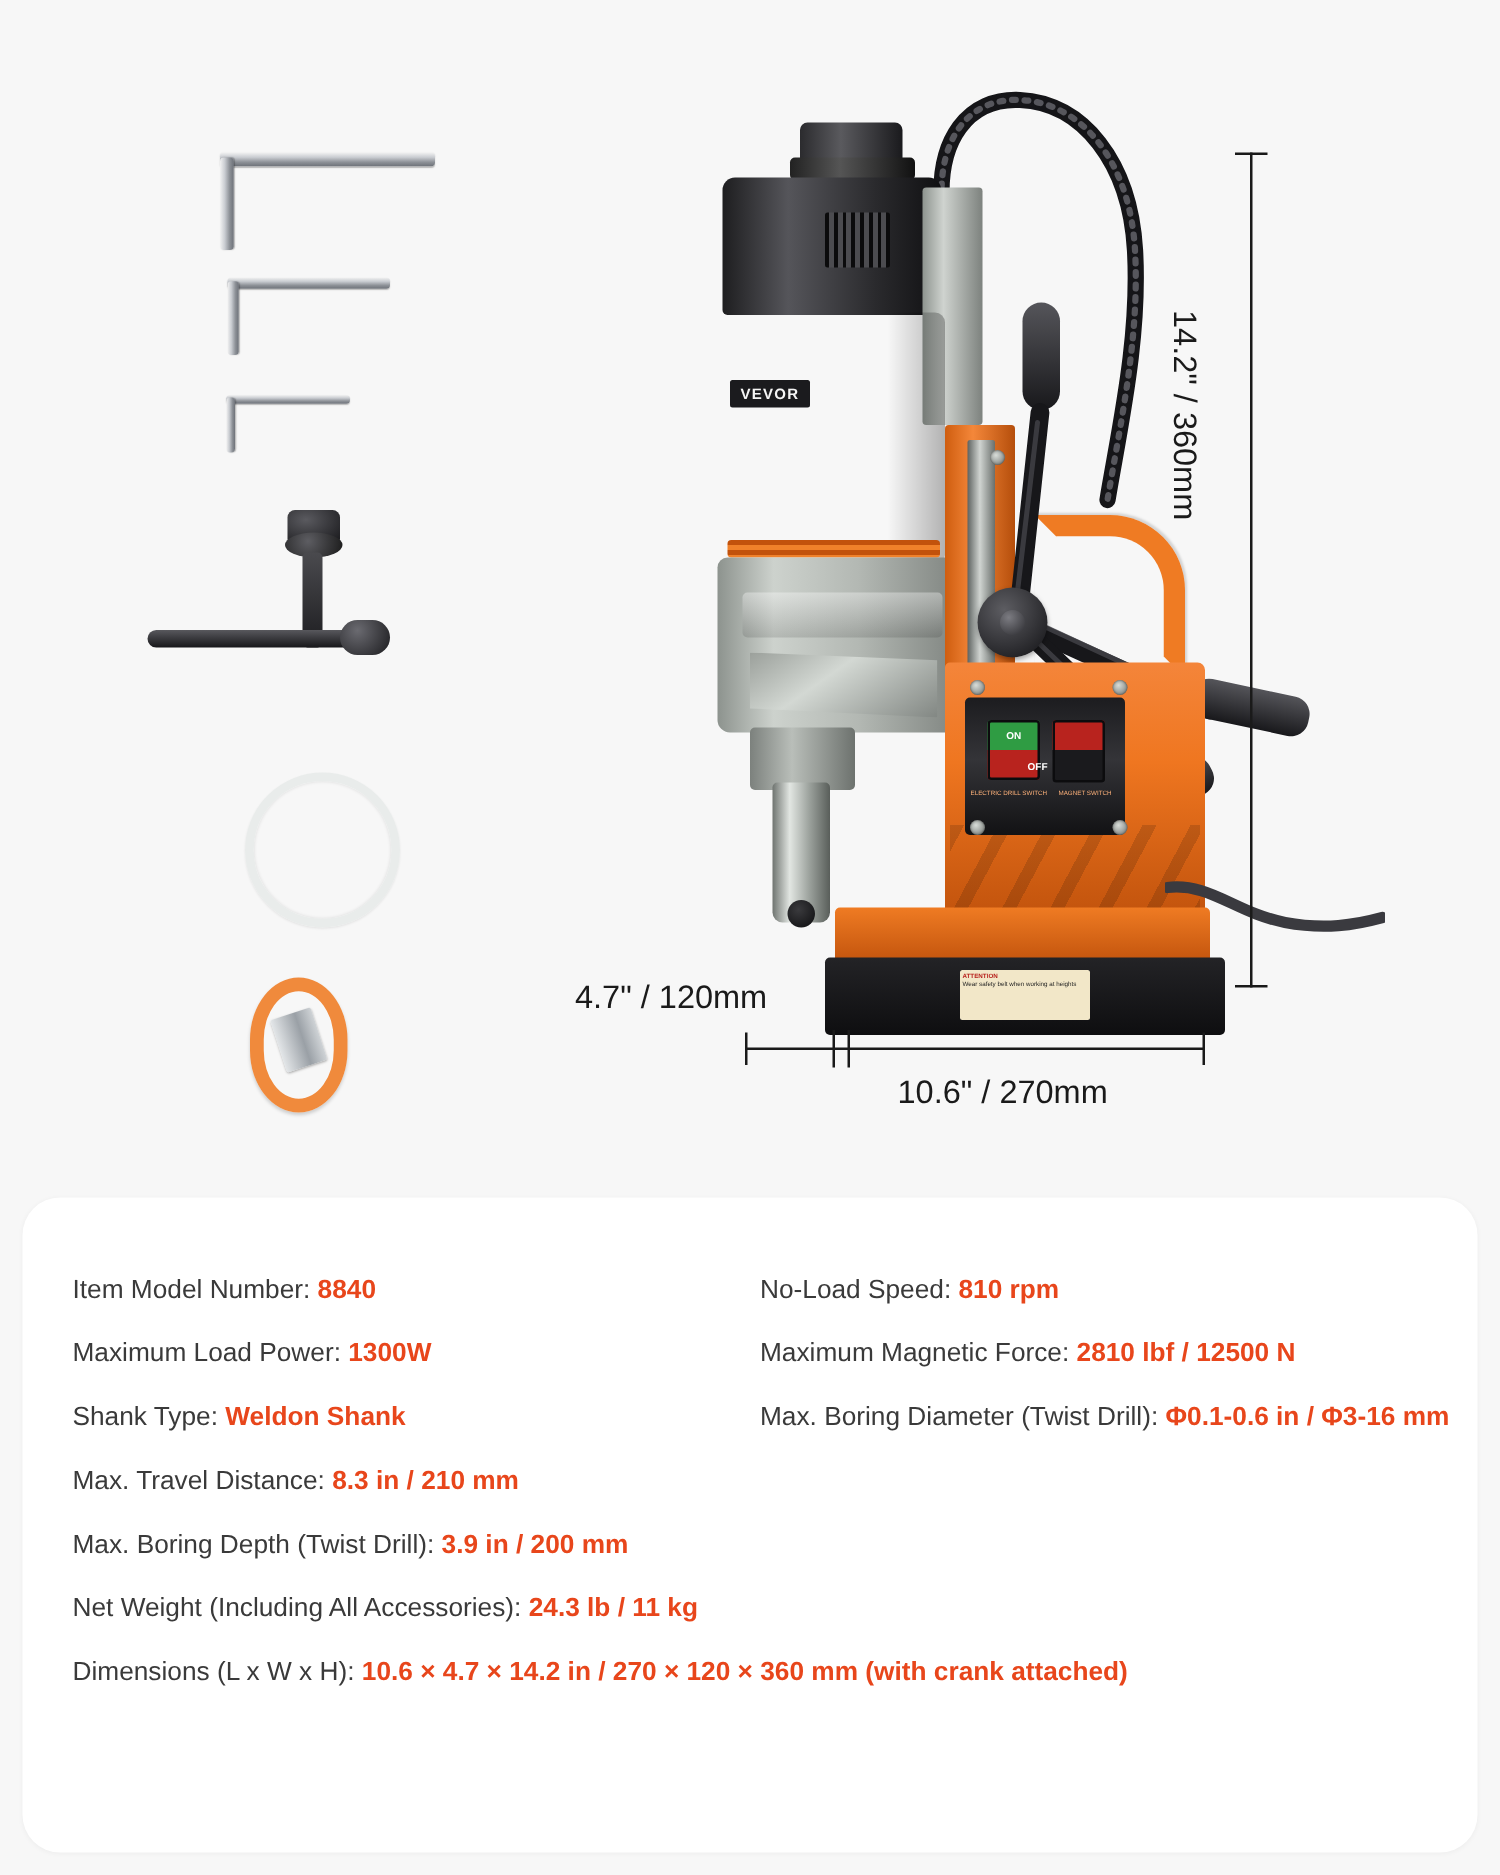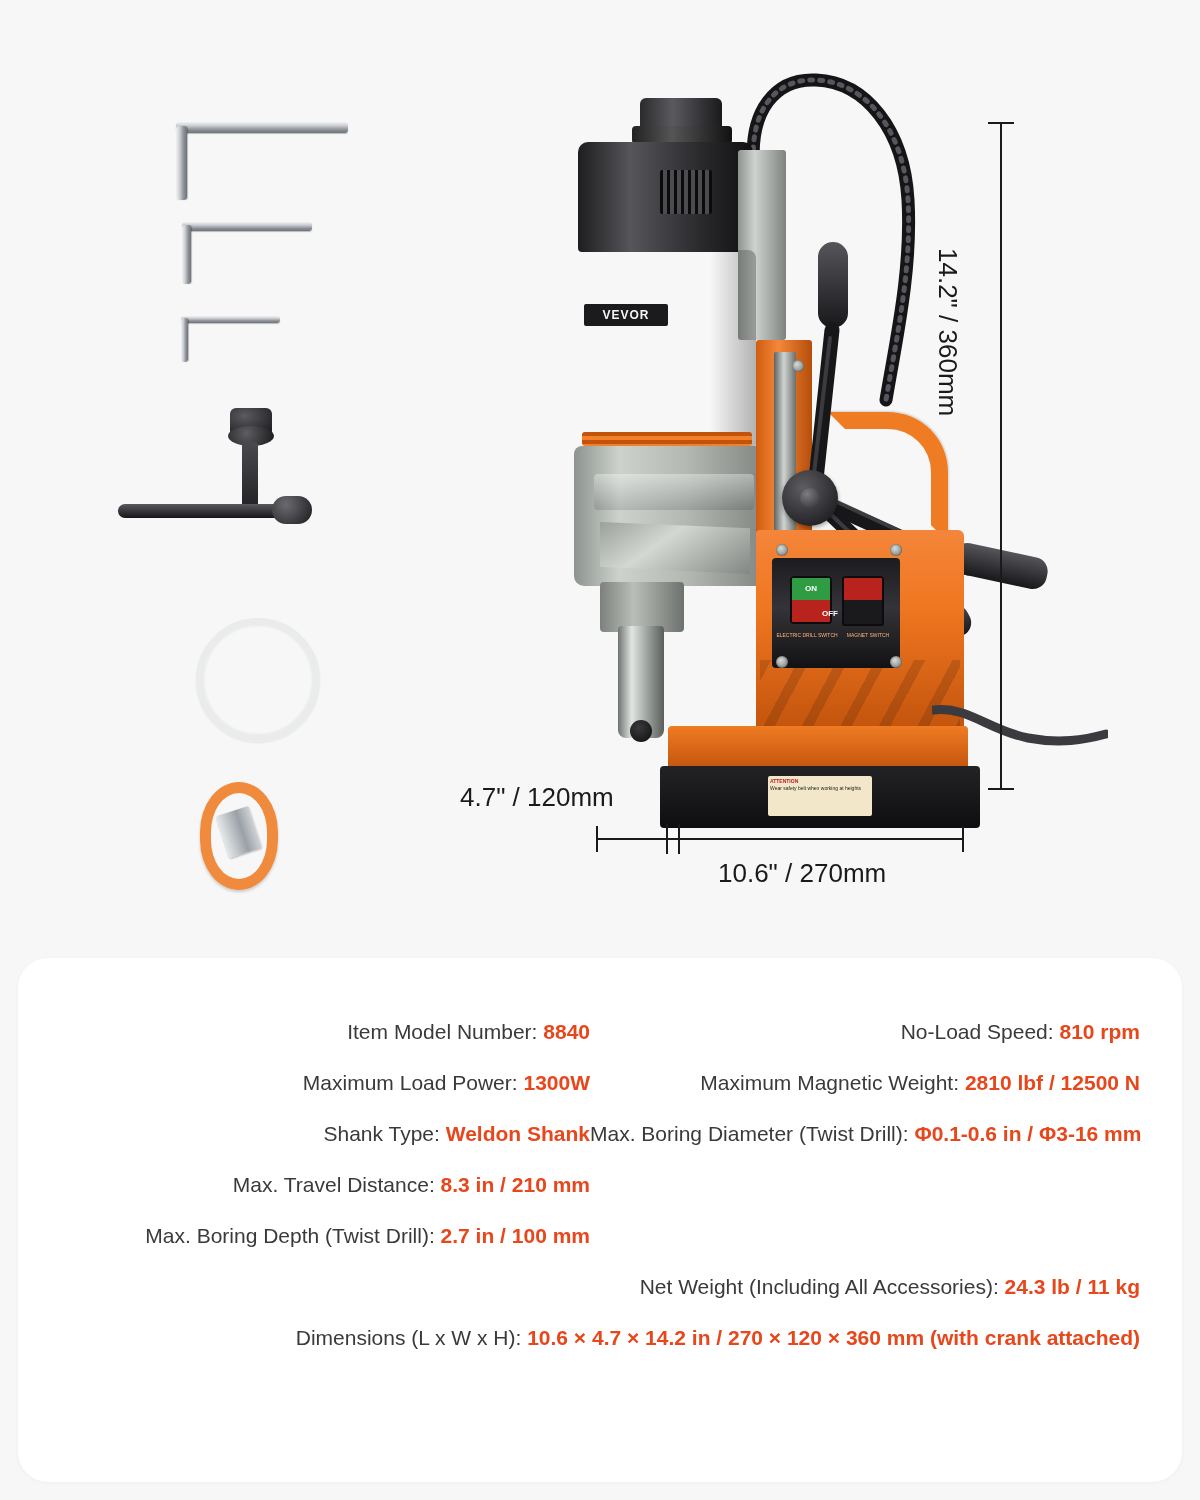--- a/index.html
+++ b/index.html
@@ -129,21 +129,21 @@
   .motor-orange {
     left: 18px; top: 190px; width: 178px; height: 200px;
     border-radius: 8px 8px 6px 6px;
   }
   .motor-orange-shadow {
     left: 150px; top: 190px; width: 46px; height: 200px;
     background: linear-gradient(to right, rgba(0,0,0,0), rgba(0,0,0,.28));
     border-radius: 0 8px 6px 0;
   }
   .label-vevor {
-    left: 24px; top: 244px; width: 84px; height: 22px;
+    left: 24px; top: 244px; width: 64px; height: 22px;
     background: #1b1b1e;
     border-radius: 2px;
     color: #f5f5f5;
     font-size: 12px;
     letter-spacing: 1px;
     text-align: center;
     line-height: 22px;
     font-weight: bold;
   }
   .motor-ribs {
@@ -329,23 +329,22 @@
   .spec-card {
     position: absolute;
     left: 18px; top: 958px;
     width: 1164px; height: 524px;
     background: #fff;
     border-radius: 30px;
     box-shadow: 0 1px 4px rgba(0,0,0,.04);
   }
   .spec-grid {
     position: absolute;
-    left: 22px; top: 62px;
+    left: 40px; top: 62px;
     width: 1100px;
-    text-align: right;
   }
   .spec-row { display: flex; margin-bottom: 27px; }
   .spec-col { flex: 0 0 50%; }
   .spec-col.wide { flex: 0 0 100%; }
   .spec-item { font-size: 21px; color: #3a3a3a; white-space: nowrap; }
   .spec-item .val { color: #e8461b; font-weight: bold; }
 </style>
 </head>
 <body>
 
@@ -493,21 +492,21 @@
 
     <div class="spec-row">
       <div class="spec-col">
         <div class="spec-item">
           <span>Maximum Load Power:</span>
           <span class="val">1300W</span>
         </div>
       </div>
       <div class="spec-col">
         <div class="spec-item">
-          <span>Maximum Magnetic Weight:</span>
+          <span>Maximum Magnetic Force:</span>
           <span class="val">2810 lbf / 12500 N</span>
         </div>
       </div>
     </div>
 
     <div class="spec-row">
       <div class="spec-col">
         <div class="spec-item">
           <span>Shank Type:</span>
           <span class="val">Weldon Shank</span>
@@ -527,21 +526,21 @@
           <span>Max. Travel Distance:</span>
           <span class="val">8.3 in / 210 mm</span>
         </div>
       </div>
     </div>
 
     <div class="spec-row">
       <div class="spec-col">
         <div class="spec-item">
           <span>Max. Boring Depth (Twist Drill):</span>
-          <span class="val">2.7 in / 100 mm</span>
+          <span class="val">3.9 in / 200 mm</span>
         </div>
       </div>
     </div>
 
     <div class="spec-row">
       <div class="spec-col wide">
         <div class="spec-item">
           <span>Net Weight (Including All Accessories):</span>
           <span class="val">24.3 lb / 11 kg</span>
         </div>

